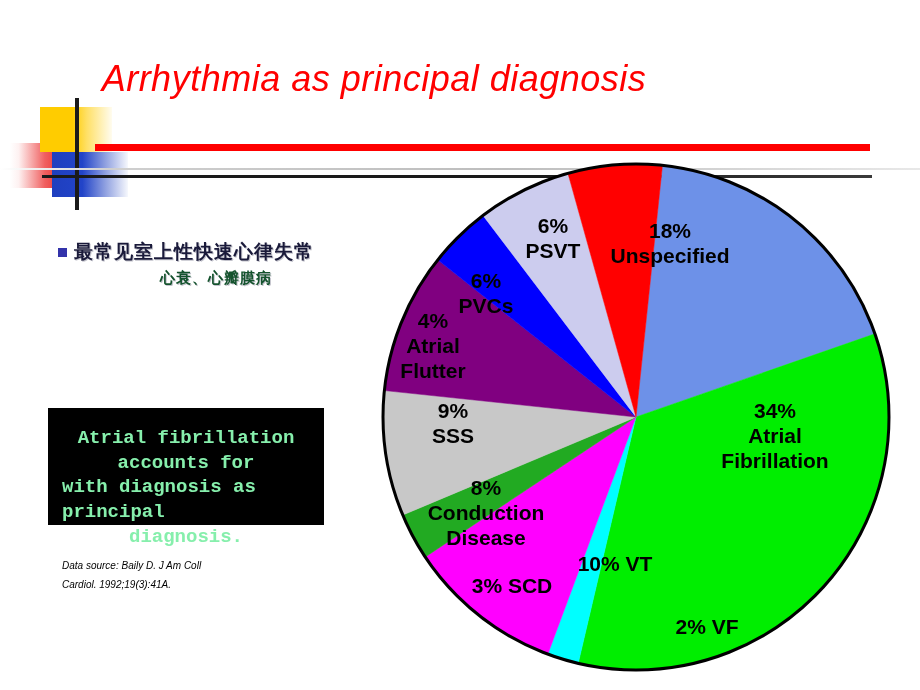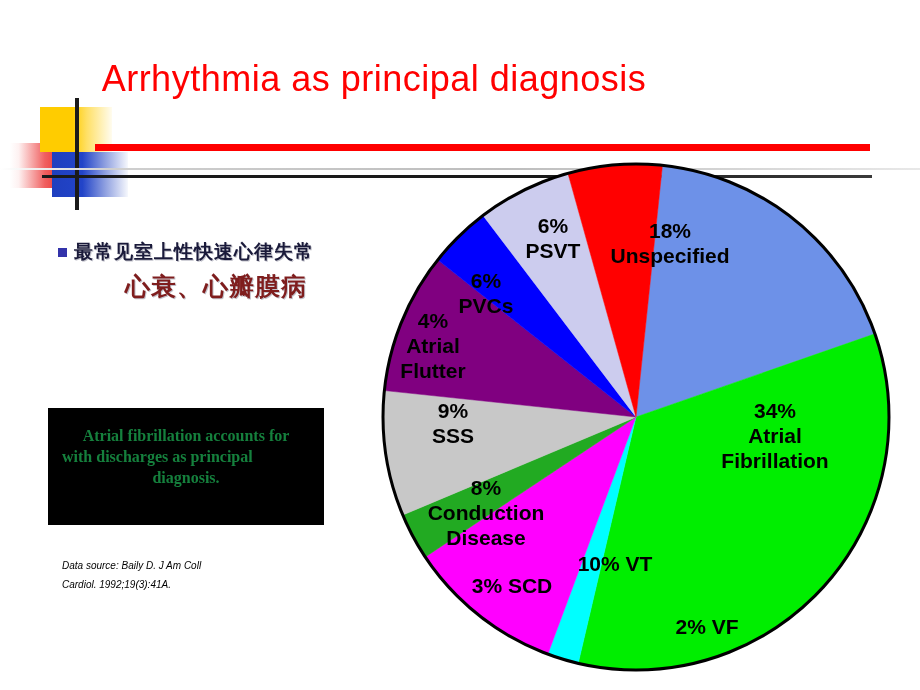--- a/index.html
+++ b/index.html
@@ -21,20 +21,21 @@
     left: 0;
     top: 58px;
     width: 748px;
     text-align: center;
     color: #FF0000;
     font-family: "Liberation Sans", sans-serif;
     font-size: 36px;
     font-weight: 400;
     letter-spacing: 0.5px;
     white-space: nowrap;
+    font-style: italic;
   }
 
   
   #deco {
     position: absolute;
     left: 0;
     top: 95px;
     width: 920px;
     height: 85px;
   }
@@ -118,46 +119,46 @@
   .bullet-text {
     font-family: "Liberation Serif", serif;
     font-size: 19px;
     font-weight: bold;
     color: #1a1a3a;
     line-height: 1.45;
     letter-spacing: 1px;
     text-shadow: 1px 1px 0 rgba(120,120,140,0.45);
   }
   .bullet-cont {
-    font-family: Liberation Sans, sans-serif;
-    font-size: 25px;
-    font-weight: bold;
-    color: #7f1d1d;
+    font-family: Liberation Serif, serif;
+    font-size: 15px;
+    font-weight: bold;
+    color: #14532d;
     line-height: 1.45;
     letter-spacing: 1px;
     text-align: center;
     padding-left: 16px;
     text-shadow: 1px 1px 0 rgba(120,120,140,0.45);
   }
 
   
   #callout {
     position: absolute;
     left: 48px;
     top: 408px;
     width: 276px;
     height: 117px;
     background: #000000;
     box-sizing: border-box;
     padding: 18px 14px 0 14px;
   }
   #callout .callout-text {
-    color: #15803d;
-    font-family: Liberation Serif, serif;
-    font-size: 16px;
+    color: #86efac;
+    font-family: Liberation Mono, monospace;
+    font-size: 19px;
     font-weight: bold;
     line-height: 1.3;
     text-align: center;
   }
 
   
   #source {
     position: absolute;
     left: 62px;
     top: 557px;
@@ -204,21 +205,21 @@
 <div id="bullets">
   <div class="bullet-row">
     <div class="bullet-marker"></div>
     <div class="bullet-text">最常见室上性快速心律失常</div>
   </div>
   <div class="bullet-cont">心衰、心瓣膜病</div>
 </div>
 
 <div id="callout">
   <div class="callout-text">Atrial fibrillation accounts for</div>
-  <div class="callout-text" style="text-align:left">with discharges as principal</div>
+  <div class="callout-text" style="text-align:left">with diagnosis as principal</div>
   <div class="callout-text" style="text-align:center">diagnosis.</div>
 </div>
 
 <div id="source">
   <div>Data source: Baily D. J Am Coll</div>
   <div>Cardiol. 1992;19(3):41A.</div>
 </div>
 
 <div id="pie-wrap">
   <svg id="pie-svg" width="920" height="690" viewBox="0 0 920 690">

